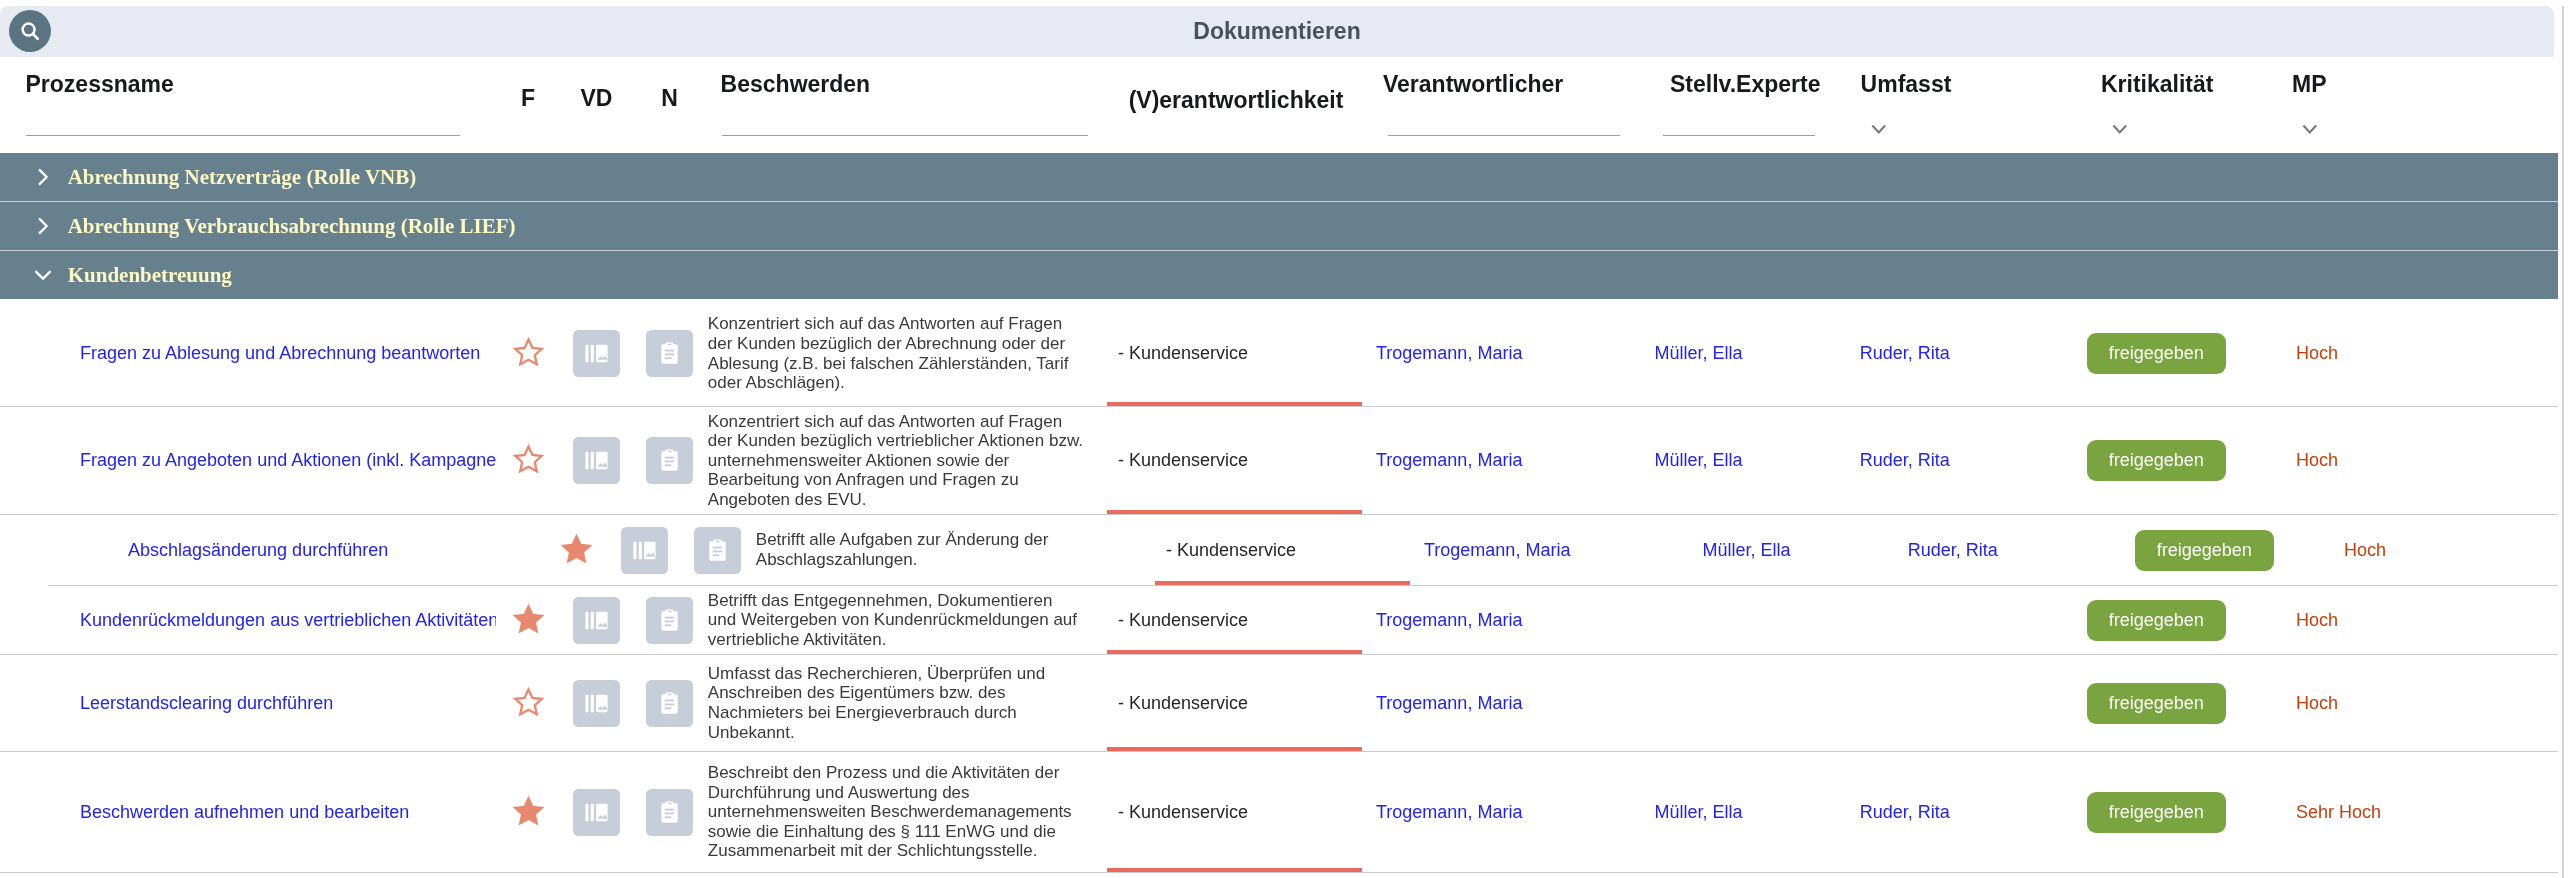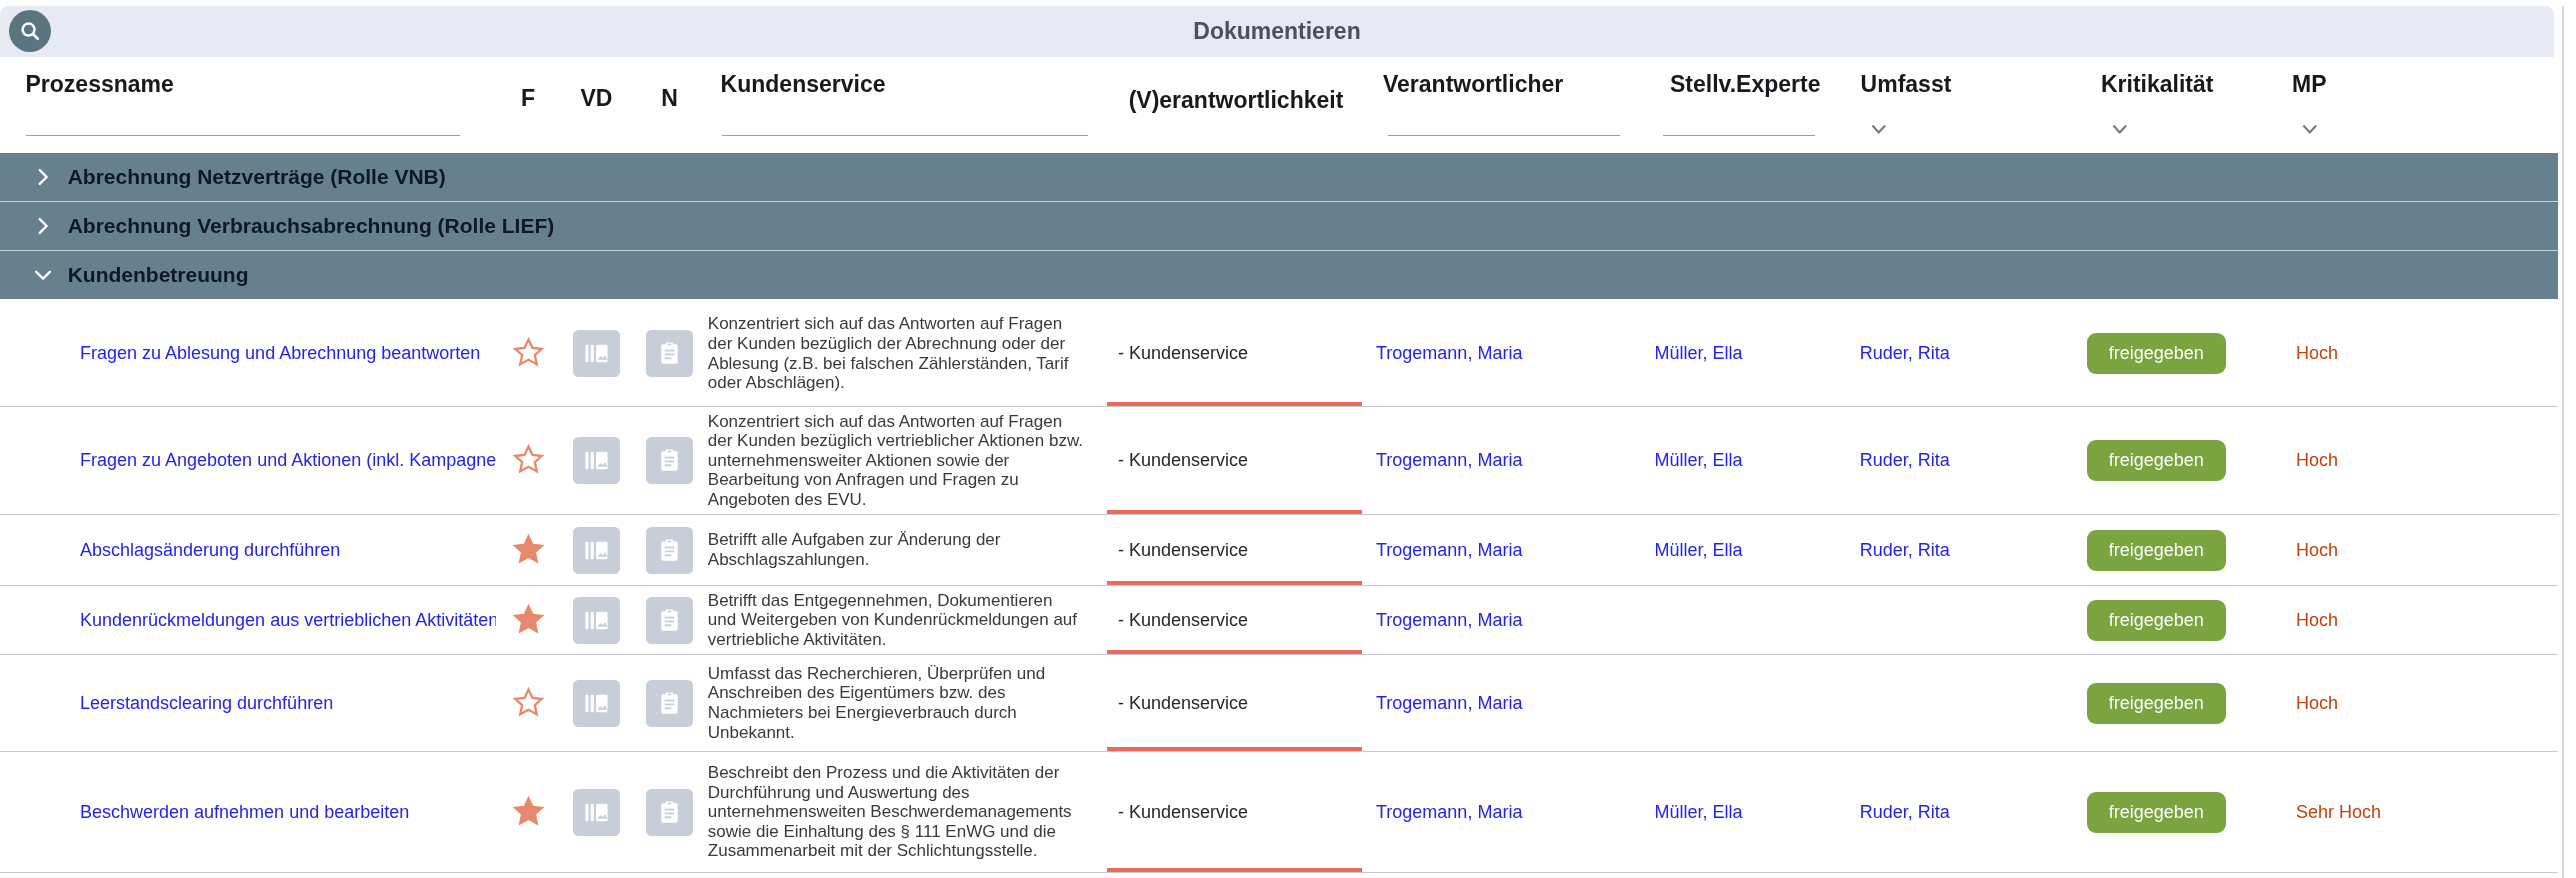--- a/index.html
+++ b/index.html
@@ -29,28 +29,28 @@
                 background:transparent;font-size:16.4px;font-family:"Liberation Sans",sans-serif;outline:none;padding:0;}
   .chev-btn{position:absolute;top:60px;width:31px;height:27px;background:transparent;border:none;cursor:pointer;padding:0;}
 
   
   .groups{position:absolute;left:0;top:153px;width:2558px;}
   .group-row{height:48px;background:#66808e;display:flex;align-items:center;cursor:pointer;}
   .group-row + .group-row{border-top:1.8px solid #c7d2d7;}
   .group-chev{margin-left:31px;width:24px;height:24px;flex:0 0 auto;display:flex;align-items:center;justify-content:center;}
   .group-chev svg{transition:transform .1s;}
   .group-row.expanded .group-chev svg{transform:rotate(90deg);}
-  .group-label{margin-left:12.7px;color:#0f172a;font-size:21px;font-weight:bold;}
+  .group-label{margin-left:12.7px;color:#fef9c3;font-size:21px;font-weight:bold;font-family:Liberation Serif, serif;}
 
   
   .rows{position:absolute;left:0;top:301px;width:2558px;}
   .row{border-bottom:0.9px solid #cacaca;align-items:center;overflow:hidden;box-sizing:border-box;}
   .row:nth-child(1){height:106px;}
   .row:nth-child(2){height:108px;}
-  .row:nth-child(3){height:71px;}
+  .row:nth-child(3){height:71px;margin-left:48px;}
   .row:nth-child(4){height:69px;}
   .row:nth-child(5){height:97px;}
   .row:nth-child(6){height:121px;}
 
   .cell{height:100%;display:flex;align-items:center;box-sizing:border-box;}
   .c-name{padding-left:80px;padding-right:5.5px;overflow:hidden;}
   .name-link{color:#2323ef;font-size:18px;text-decoration:none;white-space:nowrap;cursor:pointer;}
   .c-center{justify-content:center;}
   .star-btn{background:transparent;border:none;padding:0;cursor:pointer;width:35px;height:35px;}
   .star-btn svg path{fill:none;stroke:#e8886c;stroke-width:1.7;}
@@ -98,21 +98,21 @@
     <div class="hcell">
       <span class="hlabel lab-mid hcenter">F</span>
     </div>
     <div class="hcell">
       <span class="hlabel lab-mid hcenter">VD</span>
     </div>
     <div class="hcell">
       <span class="hlabel lab-mid hcenter">N</span>
     </div>
     <div class="hcell">
-      <span class="hlabel lab-top" style="left:14.6px;">Kundenservice</span>
+      <span class="hlabel lab-top" style="left:14.6px;">Beschwerden</span>
       <input class="filter-input" style="left: 15.5px; width: 366px;" placeholder="">
     </div>
     <div class="hcell">
       <span class="hlabel lab-resp">(V)erantwortlichkeit</span>
     </div>
     <div class="hcell">
       <span class="hlabel lab-top" style="left:18px;">Verantwortlicher</span>
       <input class="filter-input" style="left: 23px; width: 232px;" placeholder="">
     </div>
     <div class="hcell">

